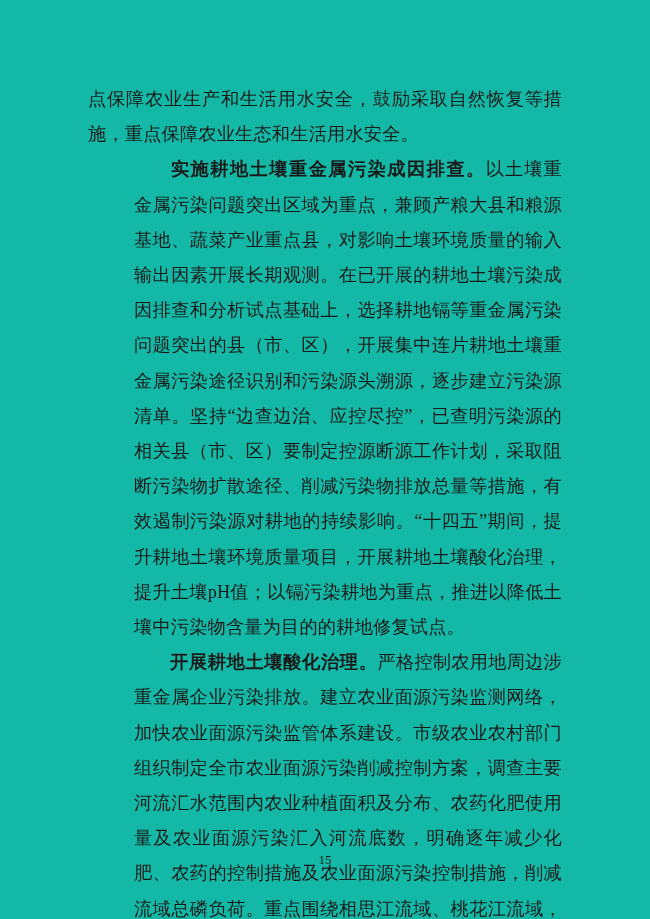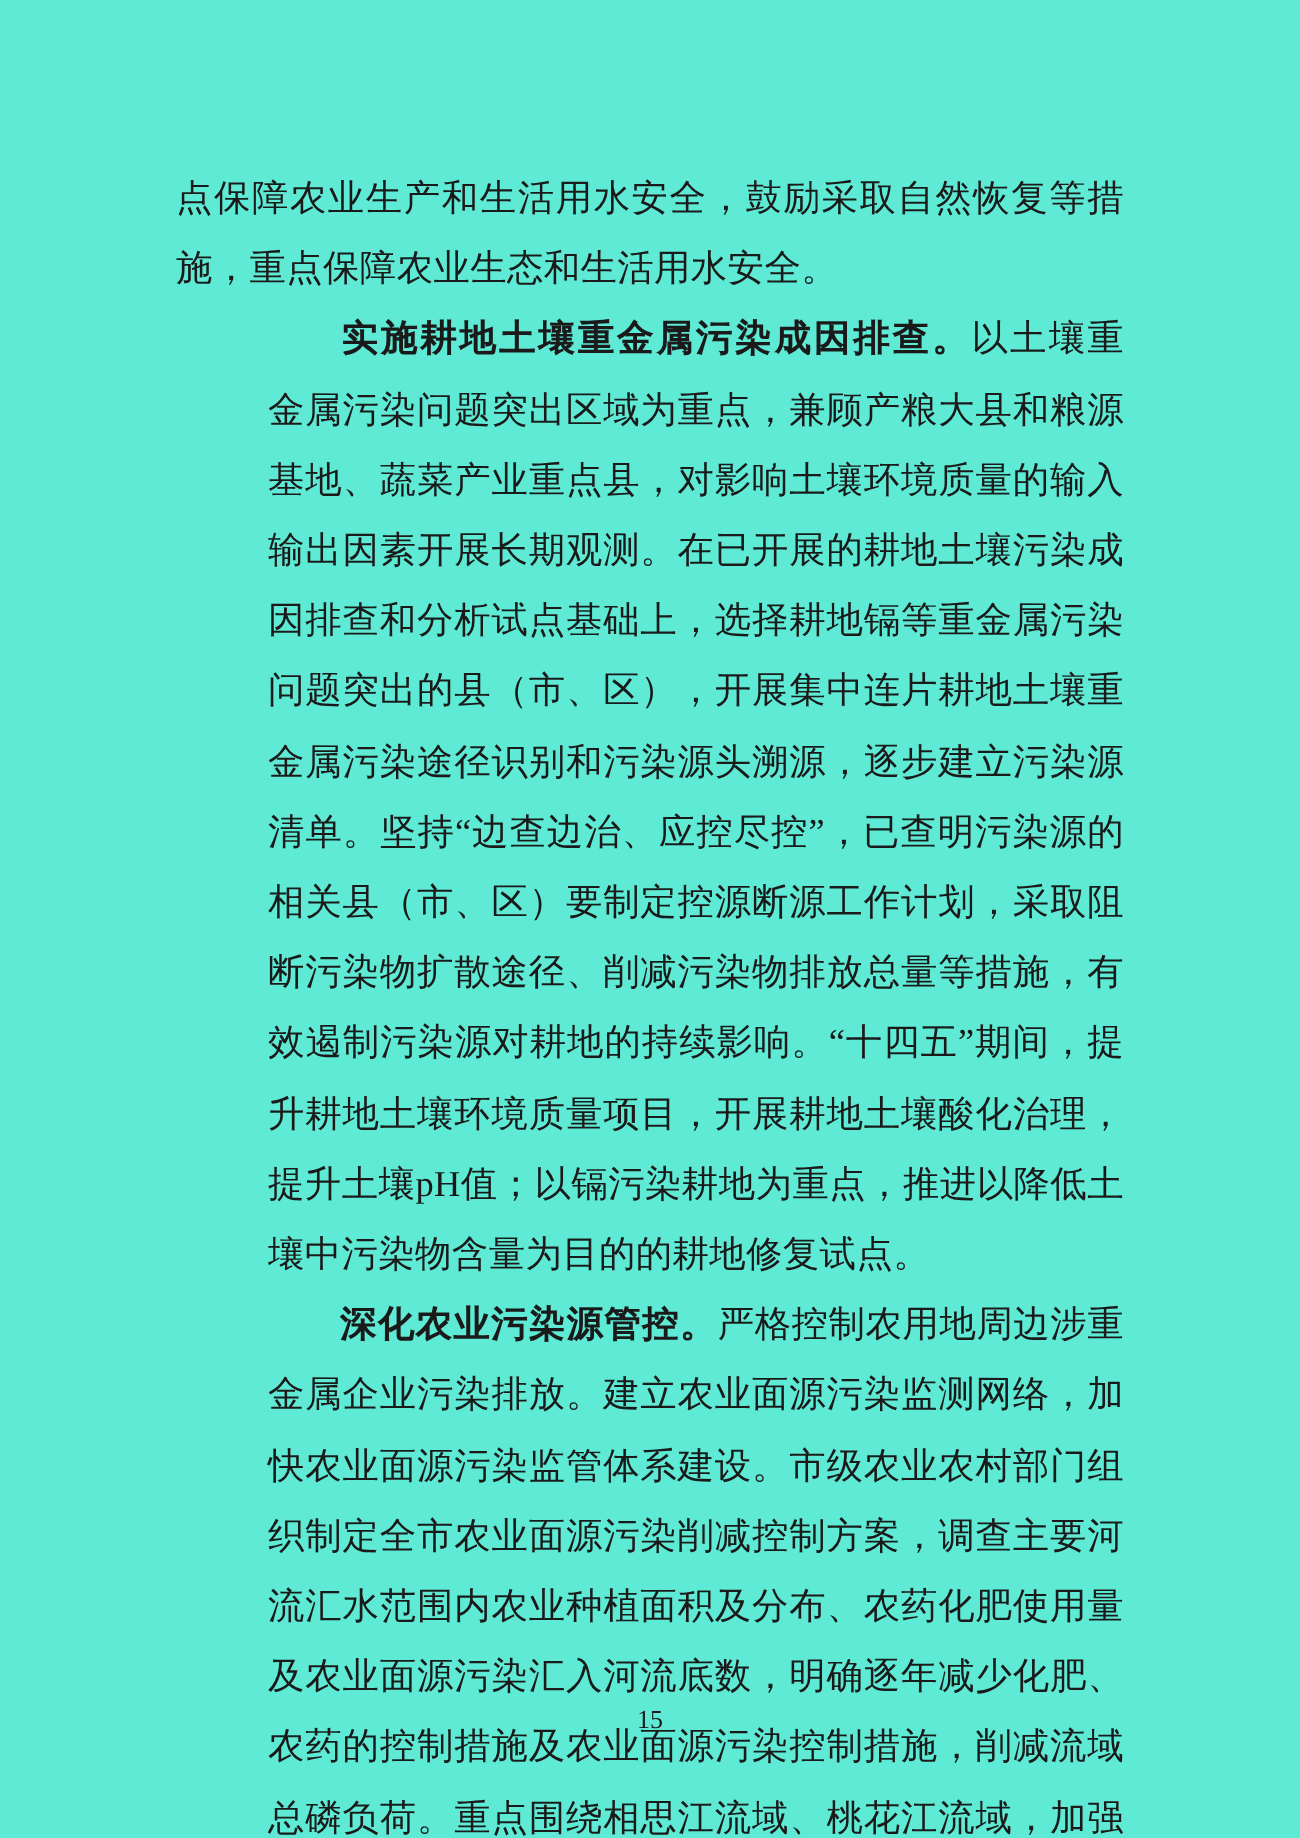--- a/index.html
+++ b/index.html
@@ -7,21 +7,21 @@
     padding: 0;
     background: #6e6e6e;
   }
   body {
     font-family: "Liberation Serif", "DejaVu Serif", serif;
   }
   .page {
     position: relative;
     width: 650px;
     height: 919px;
-    background: #5eead4;
+    background: #14b8a6;
     margin: 0 auto;
     overflow: hidden;
     box-sizing: border-box;
   }
   .content {
     position: absolute;
     left: 88px;
     top: 82px;
     width: 474px;
   }
@@ -61,19 +61,19 @@
 <body>
 
 <div class="page">
 
   <div class="content">
 
     <p class="para"><span>点保障农业生产和生活用水安全，鼓励采取自然恢复等措施，重点保障农业生态和生活用水安全。</span></p>
 
     <p class="para indent"><span class="indent-space"></span><span class="lead">实施耕地土壤重金属污染成因排查。</span><span>以土壤重金属污染问题突出区域为重点，兼顾产粮大县和粮源基地、蔬菜产业重点县，对影响土壤环境质量的输入输出因素开展长期观测。在已开展的耕地土壤污染成因排查和分析试点基础上，选择耕地镉等重金属污染问题突出的县（市、区），开展集中连片耕地土壤重金属污染途径识别和污染源头溯源，逐步建立污染源清单。坚持“边查边治、应控尽控”，已查明污染源的相关县（市、区）要制定控源断源工作计划，采取阻断污染物扩散途径、削减污染物排放总量等措施，有效遏制污染源对耕地的持续影响。“十四五”期间，提升耕地土壤环境质量项目，开展耕地土壤酸化治理，提升土壤pH值；以镉污染耕地为重点，推进以降低土壤中污染物含量为目的的耕地修复试点。</span></p>
 
-    <p class="para indent"><span class="indent-space"></span><span class="lead">深化农业污染源管控。</span><span>严格控制农用地周边涉重金属企业污染排放。建立农业面源污染监测网络，加快农业面源污染监管体系建设。市级农业农村部门组织制定全市农业面源污染削减控制方案，调查主要河流汇水范围内农业种植面积及分布、农药化肥使用量及农业面源污染汇入河流底数，明确逐年减少化肥、农药的控制措施及农业面源污染控制措施，削减流域总磷负荷。重点围绕相思江流域、桃花江流域，加强灌溉水水质管理。在灵川县、兴安县、全州县、永福县、</span></p>
+    <p class="para indent"><span class="indent-space"></span><span class="lead">开展耕地土壤酸化治理。</span><span>严格控制农用地周边涉重金属企业污染排放。建立农业面源污染监测网络，加快农业面源污染监管体系建设。市级农业农村部门组织制定全市农业面源污染削减控制方案，调查主要河流汇水范围内农业种植面积及分布、农药化肥使用量及农业面源污染汇入河流底数，明确逐年减少化肥、农药的控制措施及农业面源污染控制措施，削减流域总磷负荷。重点围绕相思江流域、桃花江流域，加强灌溉水水质管理。在灵川县、兴安县、全州县、永福县、</span></p>
 
   </div>
 
   <div class="page-number">15</div>
 
 </div>
 
 </body></html>

